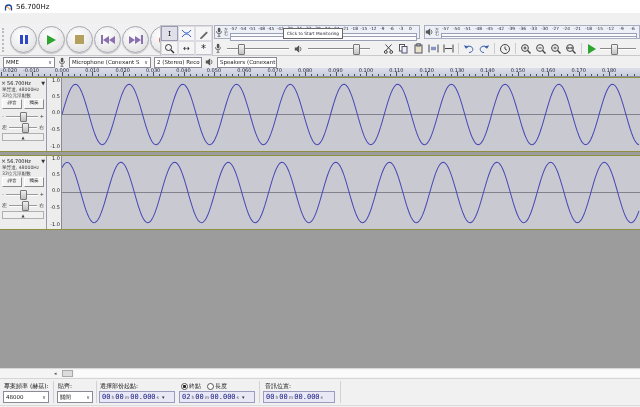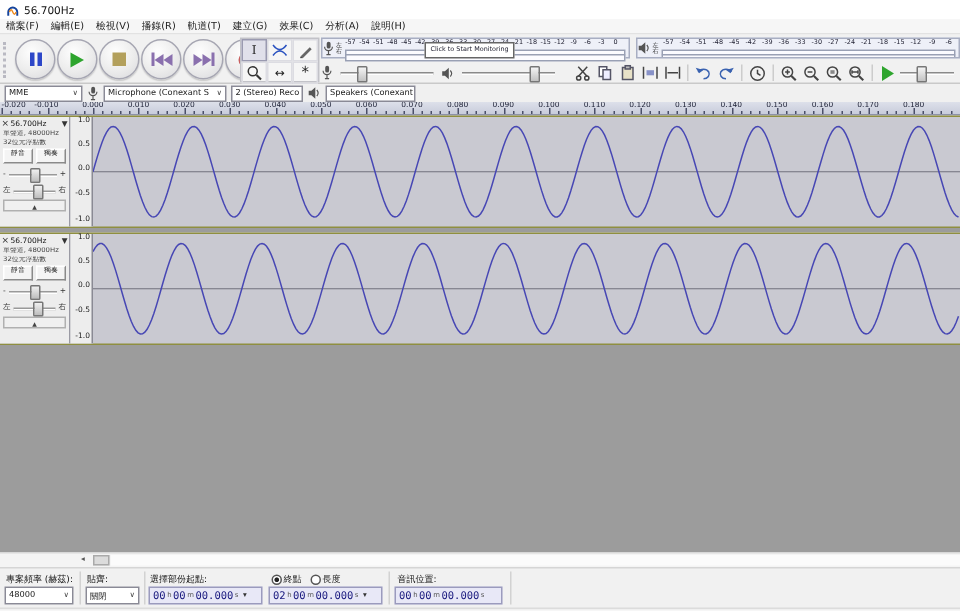--- a/index.html
+++ b/index.html
@@ -129,31 +129,20 @@
 
   <div class="titlebar">
     <svg class="icon" width="9" height="10" viewBox="0 0 9 10">
       <path d="M1.5 6 a3 3 0 0 1 6 0" stroke="#16449c" stroke-width="1.3" fill="none"></path>
       <path d="M1.5 6 v2.5 M7.5 6 v2.5" stroke="#16449c" stroke-width="1.3" fill="none"></path>
       <path d="M2.3 6 q1.1 -3 2.2 0 q1.1 3 2.2 0" stroke="#f08818" stroke-width="0.9" fill="none"></path>
     </svg>
     <span class="ttext">56.700Hz</span>
   </div>
 
-  <div class="menubar">
-      <span class="mitem">檔案(F)</span>
-      <span class="mitem">編輯(E)</span>
-      <span class="mitem">檢視(V)</span>
-      <span class="mitem">播錄(R)</span>
-      <span class="mitem">軌道(T)</span>
-      <span class="mitem">建立(G)</span>
-      <span class="mitem">效果(C)</span>
-      <span class="mitem">分析(A)</span>
-      <span class="mitem">說明(H)</span>
-    </div>
 
   <div class="toolrow">
 
     <div class="transport">
       <div class="grip"></div>
       <div class="tbtn">
           <span class="g-pause">
             <i></i>
             <i></i>
           </span>

